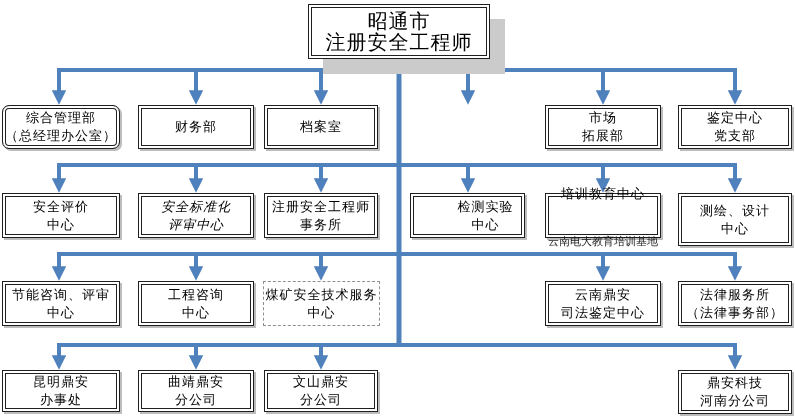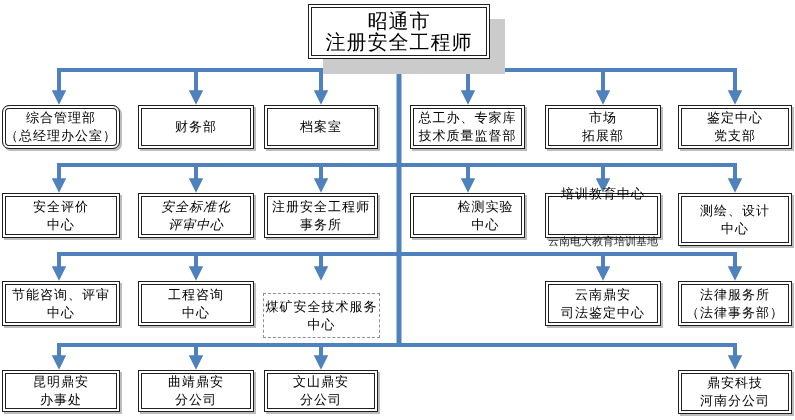--- a/index.html
+++ b/index.html
@@ -87,24 +87,20 @@
   <div class="node" style="left:2px;top:105px;width:118px;height:44px;border-radius:7px;">
     <div class="ln">综合管理部</div>
     <div class="ln">（总经理办公室）</div>
   </div>
   <div class="node" style="left:138px;top:105px;width:116px;height:44px;">
     <div class="ln">财务部</div>
   </div>
   <div class="node" style="left:264px;top:105px;width:114px;height:44px;">
     <div class="ln">档案室</div>
   </div>
-  <div class="node" style="left:410px;top:105px;width:115px;height:44px;">
-    <div class="ln">总工办、专家库</div>
-    <div class="ln">技术质量监督部</div>
-  </div>
   <div class="node" style="left:545px;top:105px;width:116px;height:44px;">
     <div class="ln">市场</div>
     <div class="ln">拓展部</div>
   </div>
   <div class="node" style="left:678px;top:105px;width:114px;height:44px;">
     <div class="ln">鉴定中心</div>
     <div class="ln">党支部</div>
   </div>
 
   <div class="node" style="left:2px;top:193px;width:118px;height:45px;">
@@ -133,21 +129,21 @@
   </div>
 
   <div class="node" style="left:2px;top:281px;width:118px;height:45px;">
     <div class="ln">节能咨询、评审</div>
     <div class="ln">中心</div>
   </div>
   <div class="node" style="left:138px;top:281px;width:116px;height:45px;">
     <div class="ln">工程咨询</div>
     <div class="ln">中心</div>
   </div>
-  <div class="node dashed" style="left:263px;top:281px;width:117px;height:45px;margin-top:12px;">
+  <div class="node dashed" style="left:263px;top:281px;width:117px;height:45px;">
     <div class="ln">煤矿安全技术服务</div>
     <div class="ln">中心</div>
   </div>
   <div class="node" style="left:545px;top:281px;width:116px;height:45px;">
     <div class="ln">云南鼎安</div>
     <div class="ln">司法鉴定中心</div>
   </div>
   <div class="node" style="left:678px;top:281px;width:114px;height:45px;">
     <div class="ln">法律服务所</div>
     <div class="ln">（法律事务部）</div>

